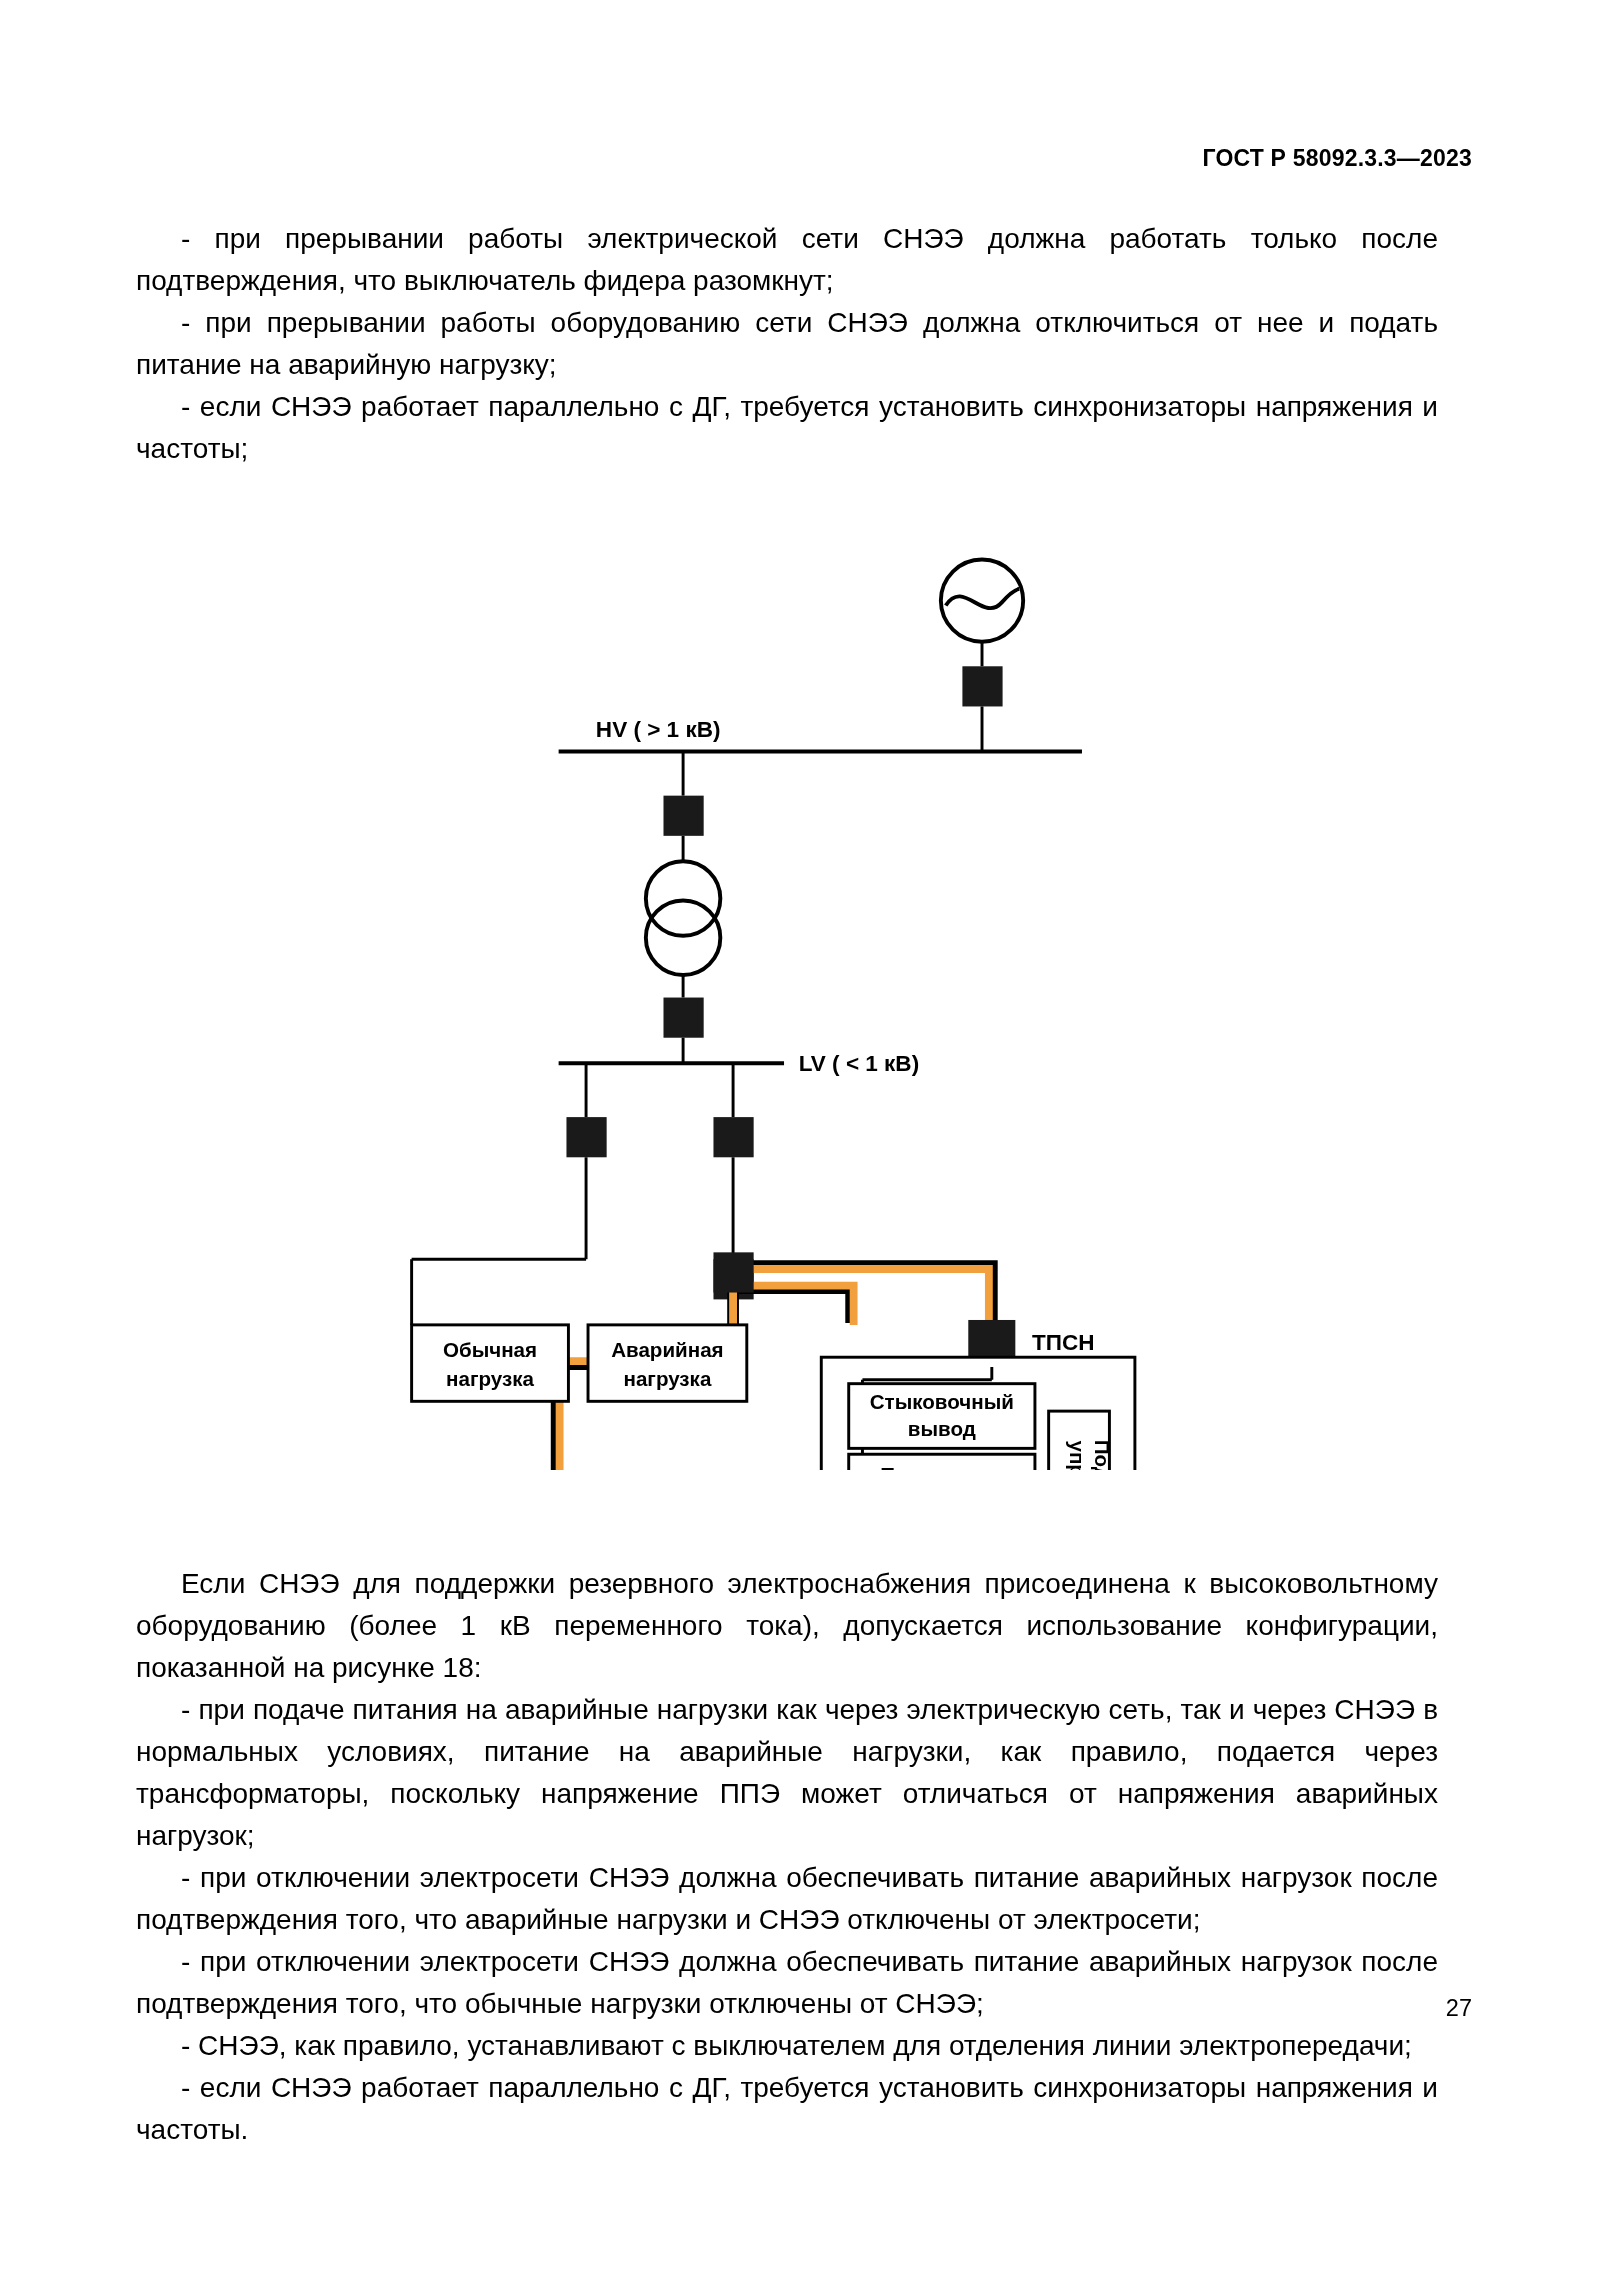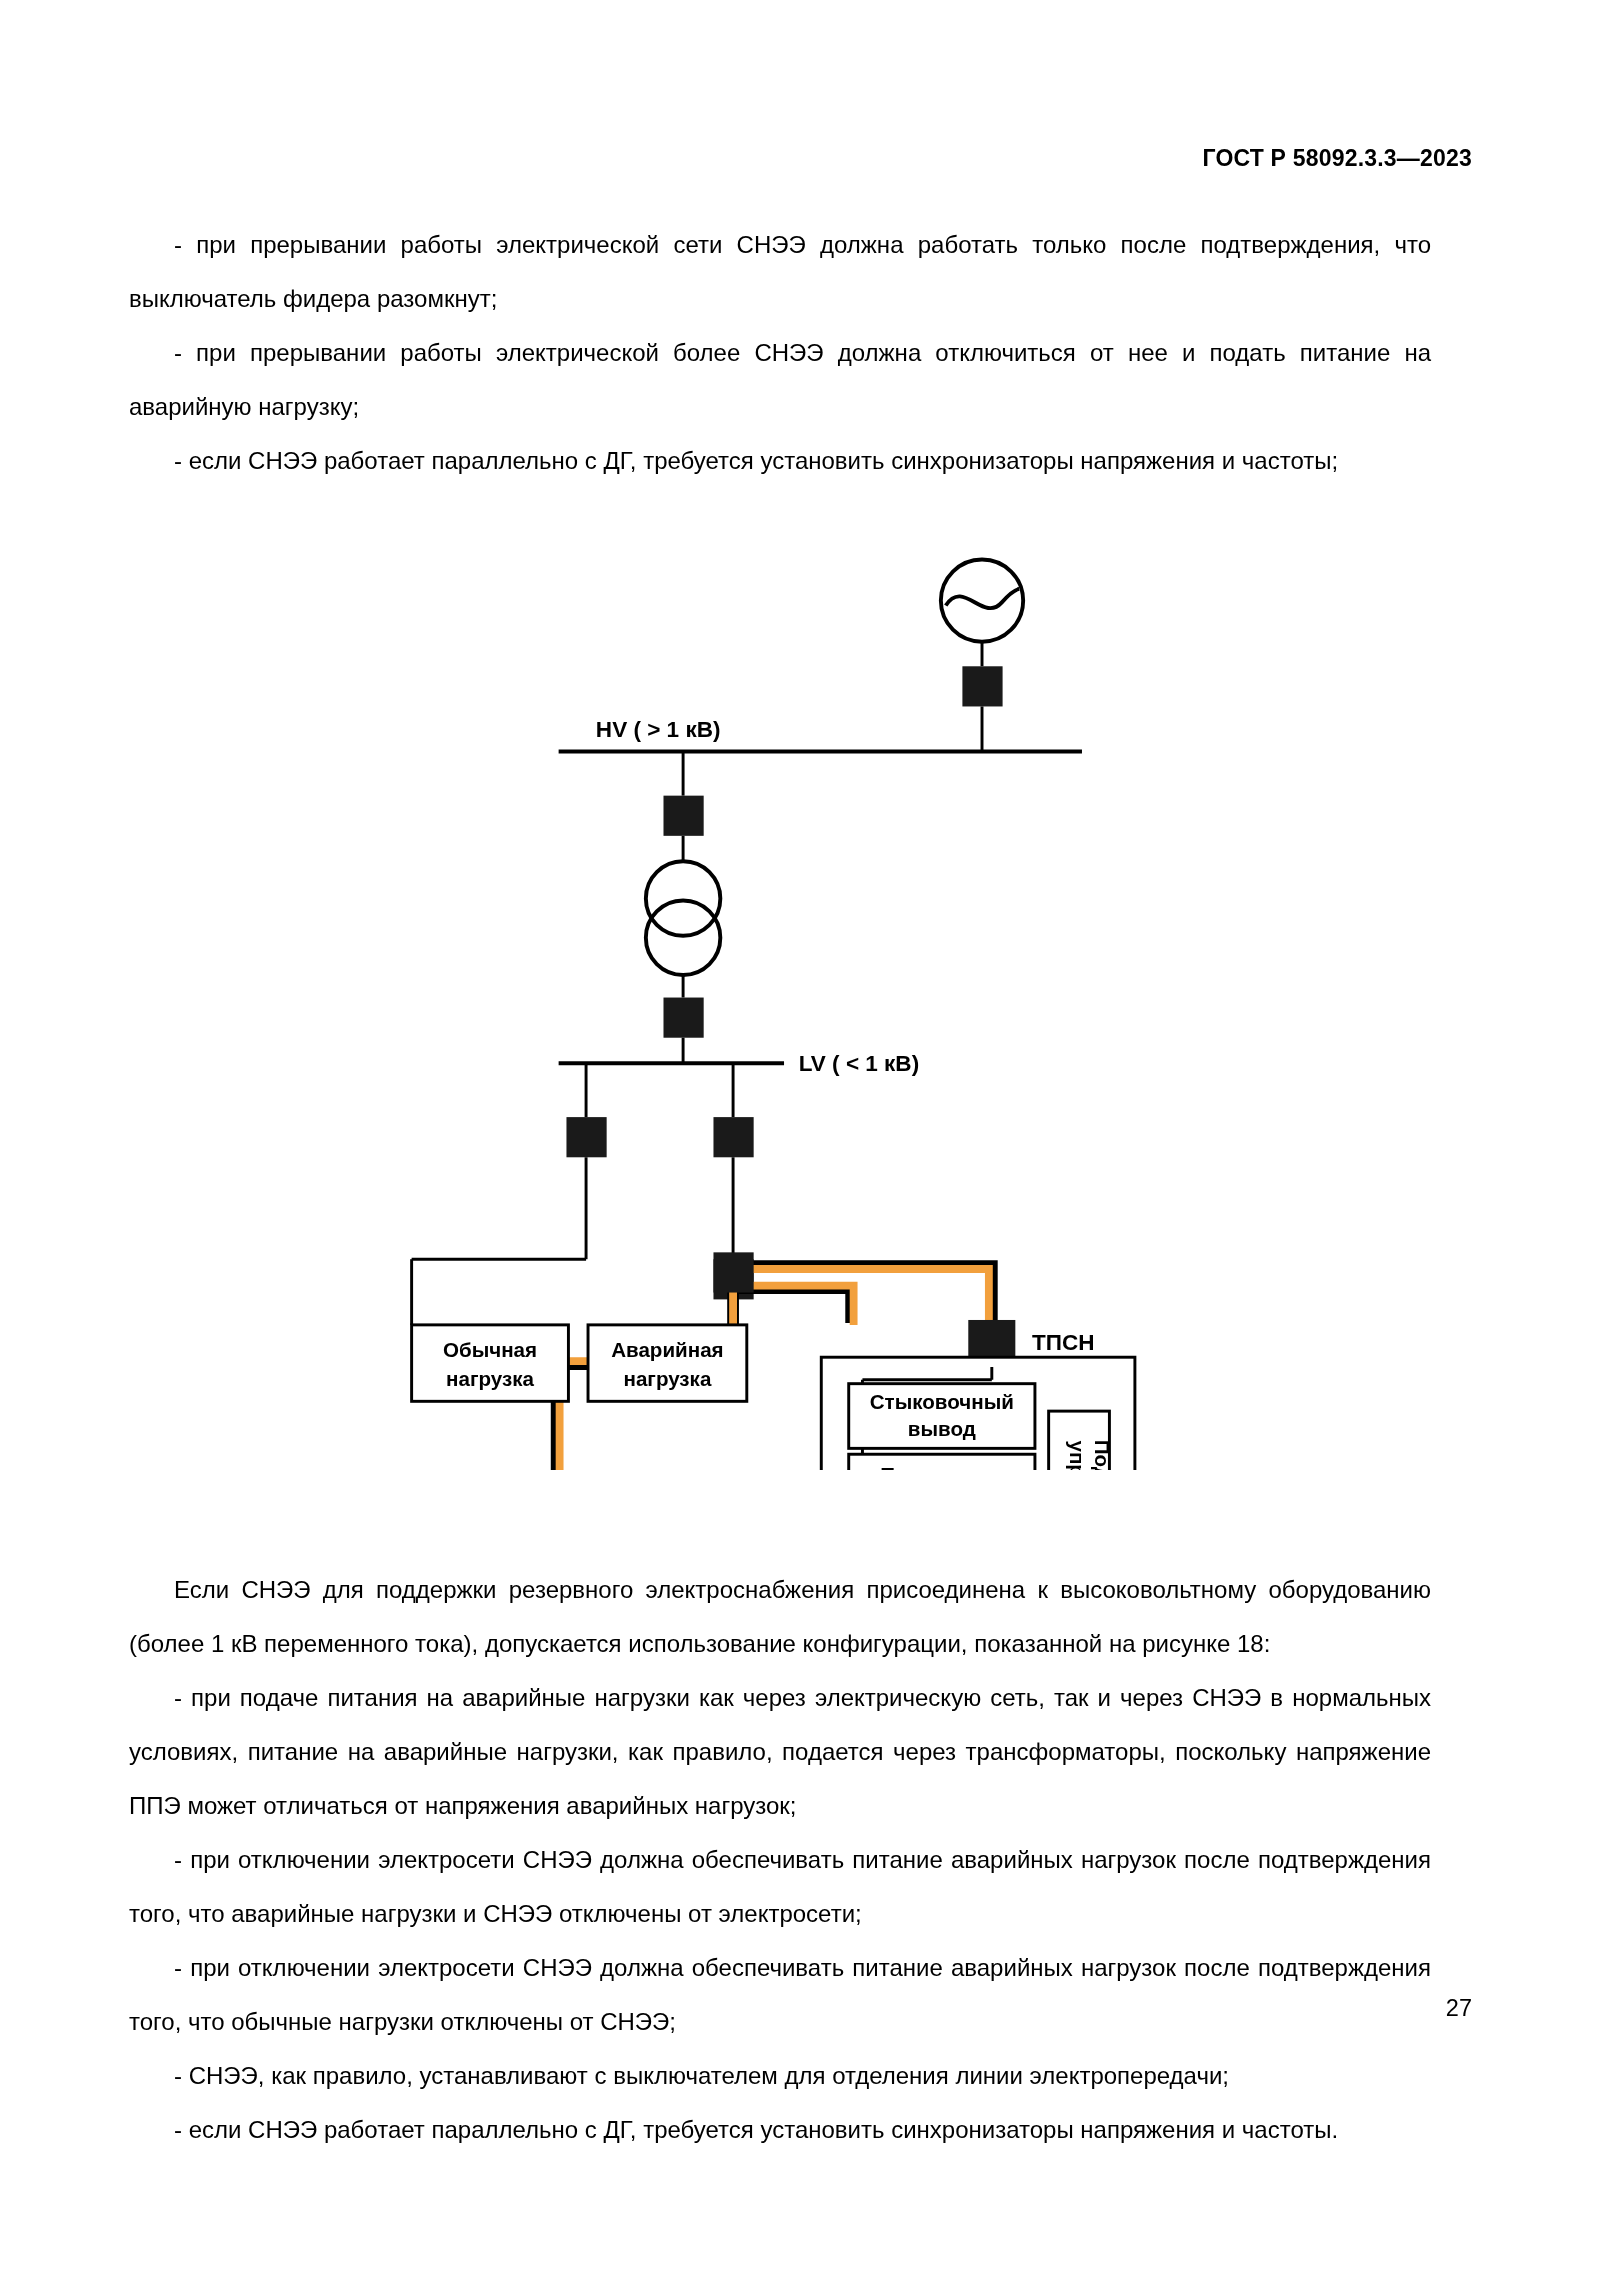--- a/index.html
+++ b/index.html
@@ -28,24 +28,24 @@
     right: 149px;
     font-size: 23px;
     font-weight: bold;
     letter-spacing: 0.2px;
     white-space: nowrap;
   }
 
   
   .body-text {
     position: absolute;
-    left: 129px;
+    left: 136px;
     width: 1302px;
-    font-size: 24px;
-    line-height: 54px;
+    font-size: 28px;
+    line-height: 42px;
     text-align: justify;
   }
   .block-top { top: 218px; }
   .block-bottom { top: 1563px; }
 
   .para {
     margin: 0;
     text-align: justify;
     text-justify: inter-word;
   }
@@ -103,21 +103,21 @@
 </style>
 </head>
 <body>
 
 <div class="page">
 
   <div class="doc-header">ГОСТ Р 58092.3.3—2023</div>
 
   <div class="body-text block-top">
     <p class="para indent">- при прерывании работы электрической сети СНЭЭ должна работать только после подтверждения, что выключатель фидера разомкнут;</p>
-    <p class="para indent">- при прерывании работы электрической более СНЭЭ должна отключиться от нее и подать питание на аварийную нагрузку;</p>
+    <p class="para indent">- при прерывании работы оборудованию сети СНЭЭ должна отключиться от нее и подать питание на аварийную нагрузку;</p>
     <p class="para indent">- если СНЭЭ работает параллельно с ДГ, требуется установить синхронизаторы напряжения и частоты;</p>
   </div>
 
   <div class="diagram">
     <svg viewBox="0 0 1654 960" xmlns="http://www.w3.org/2000/svg">
 
       <g>
         <circle cx="1002" cy="73" r="42" fill="#ffffff" stroke="#000" stroke-width="4"></circle>
         <path d="M 965 78 C 983 50, 1003 96, 1022 75 C 1030 66, 1035 62, 1040 61" fill="none" stroke="#000" stroke-width="4"></path>
       </g>

